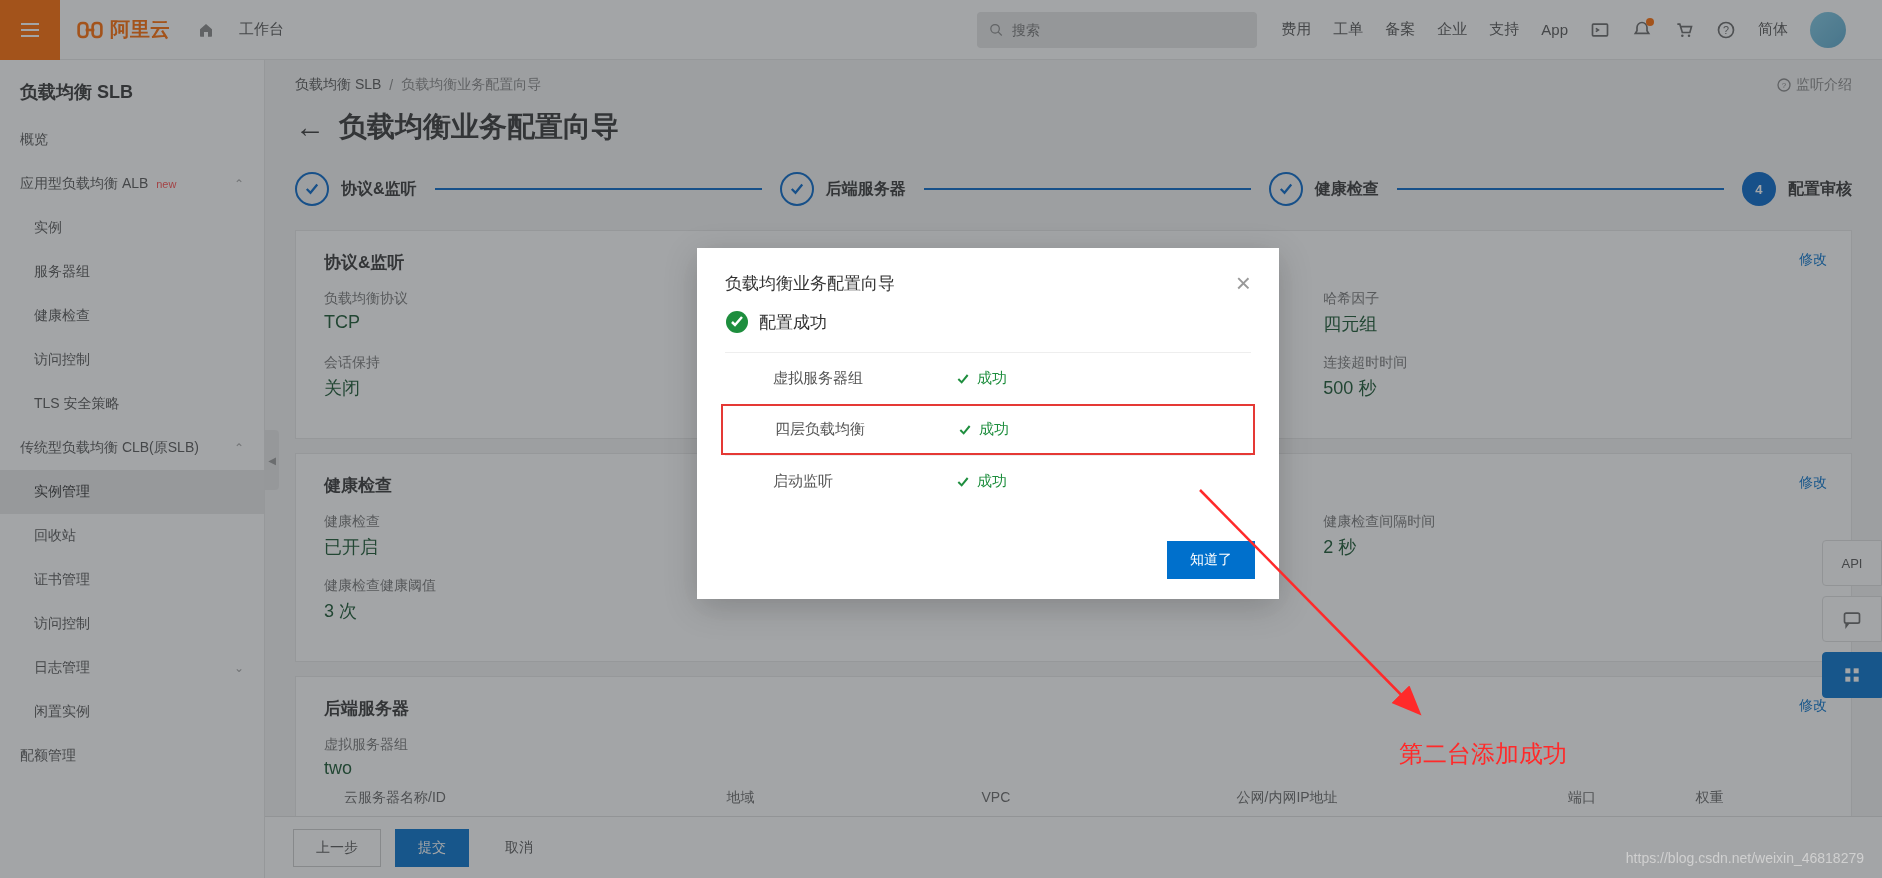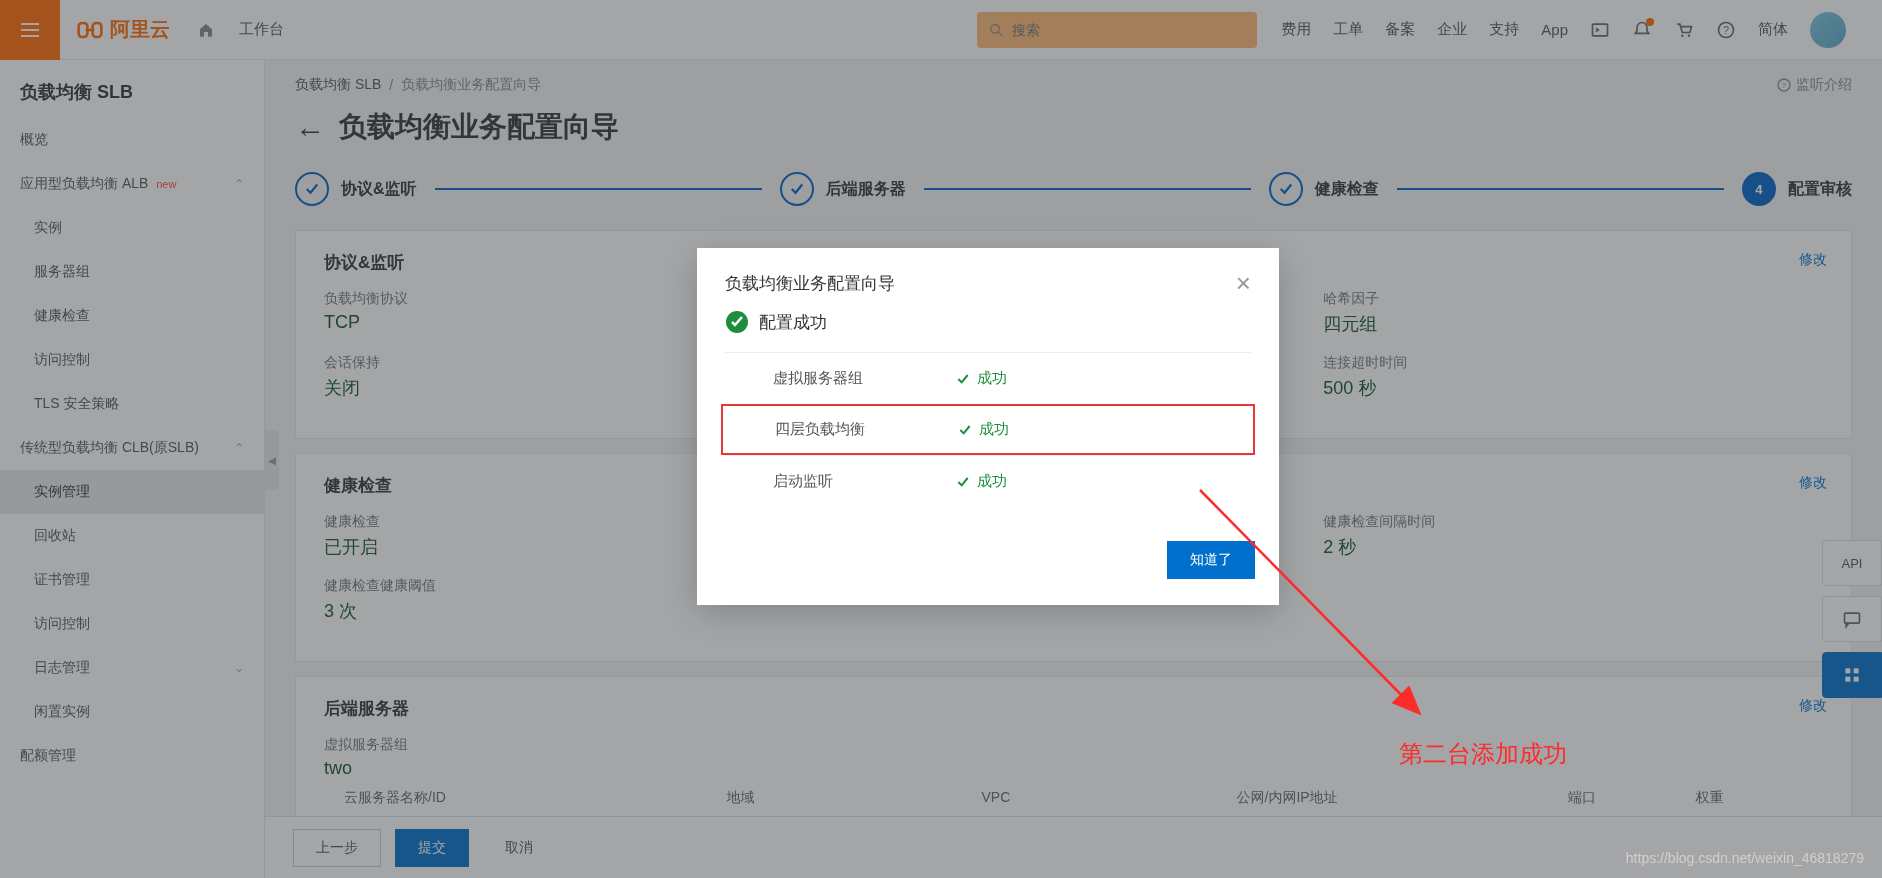--- a/index.html
+++ b/index.html
@@ -5,21 +5,21 @@
 * { margin: 0; padding: 0; box-sizing: border-box; font-family: -apple-system, "PingFang SC", "Microsoft YaHei", sans-serif; }
 body { background: #f5f5f5; font-size: 13px; color: #333; overflow: hidden; width: 1882px; height: 878px; position: relative; }
 .topbar { height: 60px; background: #fff; display: flex; align-items: center; border-bottom: 1px solid #e8e8e8; }
 .hamburger { width: 60px; height: 60px; background: #ff6a00; display: flex; align-items: center; justify-content: center; cursor: pointer; }
 .hamburger svg { width: 24px; height: 24px; fill: #fff; }
 .brand { display: flex; align-items: center; margin-left: 16px; font-size: 20px; color: #ff6a00; font-weight: bold; }
 .brand svg { width: 28px; height: 28px; margin-right: 6px; }
 .workbench { margin-left: 28px; display: flex; align-items: center; color: #555; cursor: pointer; font-size: 15px; gap: 20px; }
 .workbench svg { width: 16px; height: 16px; margin-right: 5px; fill: #888; }
 .top-spacer { flex: 1; }
-.searchbox { display: flex; align-items: center; background: #fdba74; border-radius: 4px; height: 36px; width: 280px; padding: 0 12px; margin-right: 24px; }
+.searchbox { display: flex; align-items: center; background: #e5e5e5; border-radius: 4px; height: 36px; width: 280px; padding: 0 12px; margin-right: 24px; }
 .searchbox svg { width: 16px; height: 16px; fill: #888; margin-right: 8px; }
 .searchbox input { border: none; background: transparent; outline: none; font-size: 14px; color: #666; width: 100%; }
 .top-links { display: flex; align-items: center; gap: 22px; margin-right: 24px; font-size: 15px; color: #555; }
 .top-links > span, .top-links > div { cursor: pointer; display: flex; align-items: center; }
 .icon18 { width: 20px; height: 20px; fill: #666; }
 .avatar { width: 36px; height: 36px; border-radius: 50%; background: linear-gradient(135deg,#7ec8e3,#5aa8cc); margin-right: 12px; }
 .notif { position: relative; }
 .notif::after { content: ""; position: absolute; top: -2px; right: -2px; width: 8px; height: 8px; background: #ff6a00; border-radius: 50%; }
 .layout { display: flex; height: calc(878px - 60px); }
 .sidebar { width: 265px; background: #fff; border-right: 1px solid #e8e8e8; overflow-y: auto; }
@@ -64,21 +64,21 @@
 .modal-title { font-size: 17px; color: #333; font-weight: 500; }
 .modal-close { font-size: 26px; color: #999; cursor: pointer; line-height: 1; }
 .modal-body { padding: 0 28px 20px; }
 .success-line { display: flex; align-items: center; gap: 10px; font-size: 17px; color: #333; margin-bottom: 8px; padding-bottom: 10px; }
 .succ-icon { width: 24px; height: 24px; }
 .status-row { display: flex; align-items: center; padding: 16px 0; border-top: 1px solid #eee; }
 .status-row.outlined { border: 2px solid #e53935; margin: 0 -4px; padding: 14px 4px; }
 .status-label { flex: 0 0 230px; padding-left: 48px; font-size: 15px; color: #555; }
 .status-val { display: flex; align-items: center; gap: 6px; color: #1e8e3e; font-size: 15px; }
 .status-val svg { width: 16px; height: 16px; stroke: #1e8e3e; fill: none; stroke-width: 3; }
-.modal-foot { padding: 14px 24px 26px; display: flex; justify-content: flex-end; }
+.modal-foot { padding: 14px 24px 20px; display: flex; justify-content: flex-end; }
 .annotation { position: fixed; color: #ff2a2a; font-size: 24px; z-index: 200; pointer-events: none; left: 1399px; top: 738px; }
 .watermark { position: fixed; right: 18px; bottom: 12px; color: #d0d0d0; font-size: 14px; z-index: 210; }
 svg.arrow { position: fixed; z-index: 200; pointer-events: none; }
 .collapse-handle { position: absolute; left: 265px; top: 430px; width: 14px; height: 60px; background: #e8e8e8; border-radius: 0 4px 4px 0; z-index: 30; display:flex; align-items:center; justify-content:center; color:#999; font-size:10px;}
 </style>
 </head>
 <body>
 
 <div class="topbar">
   <div class="hamburger">

